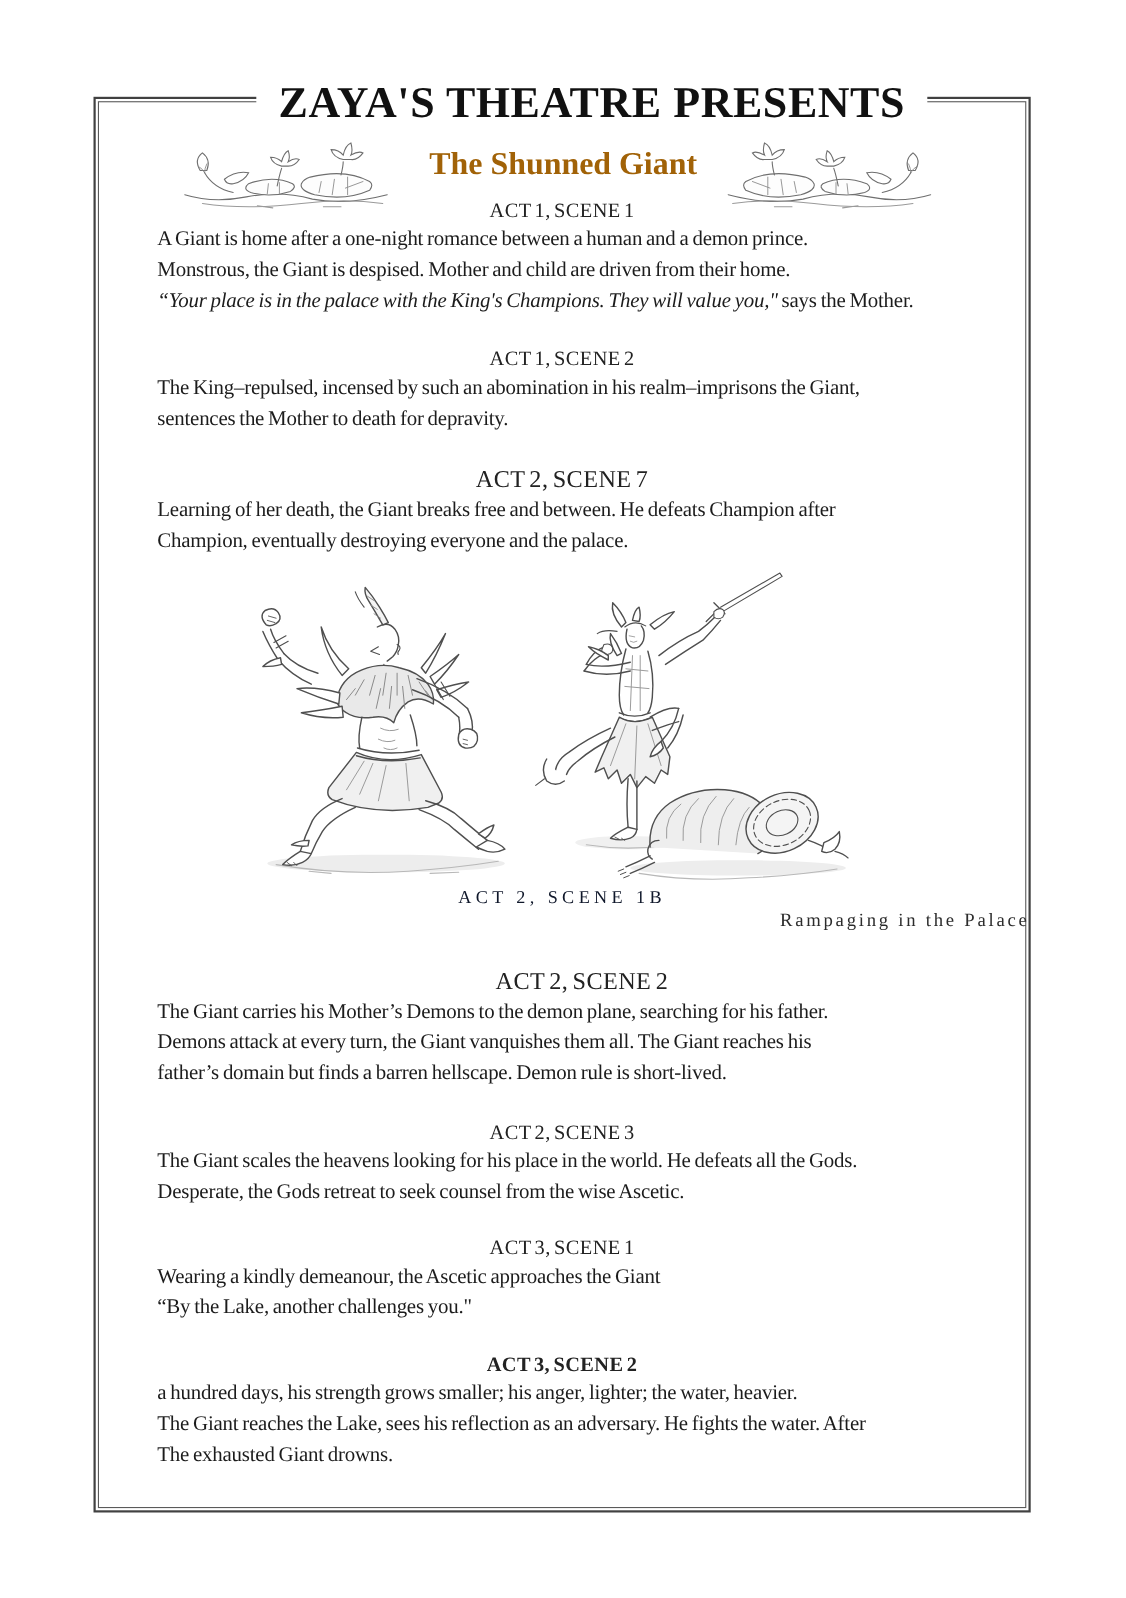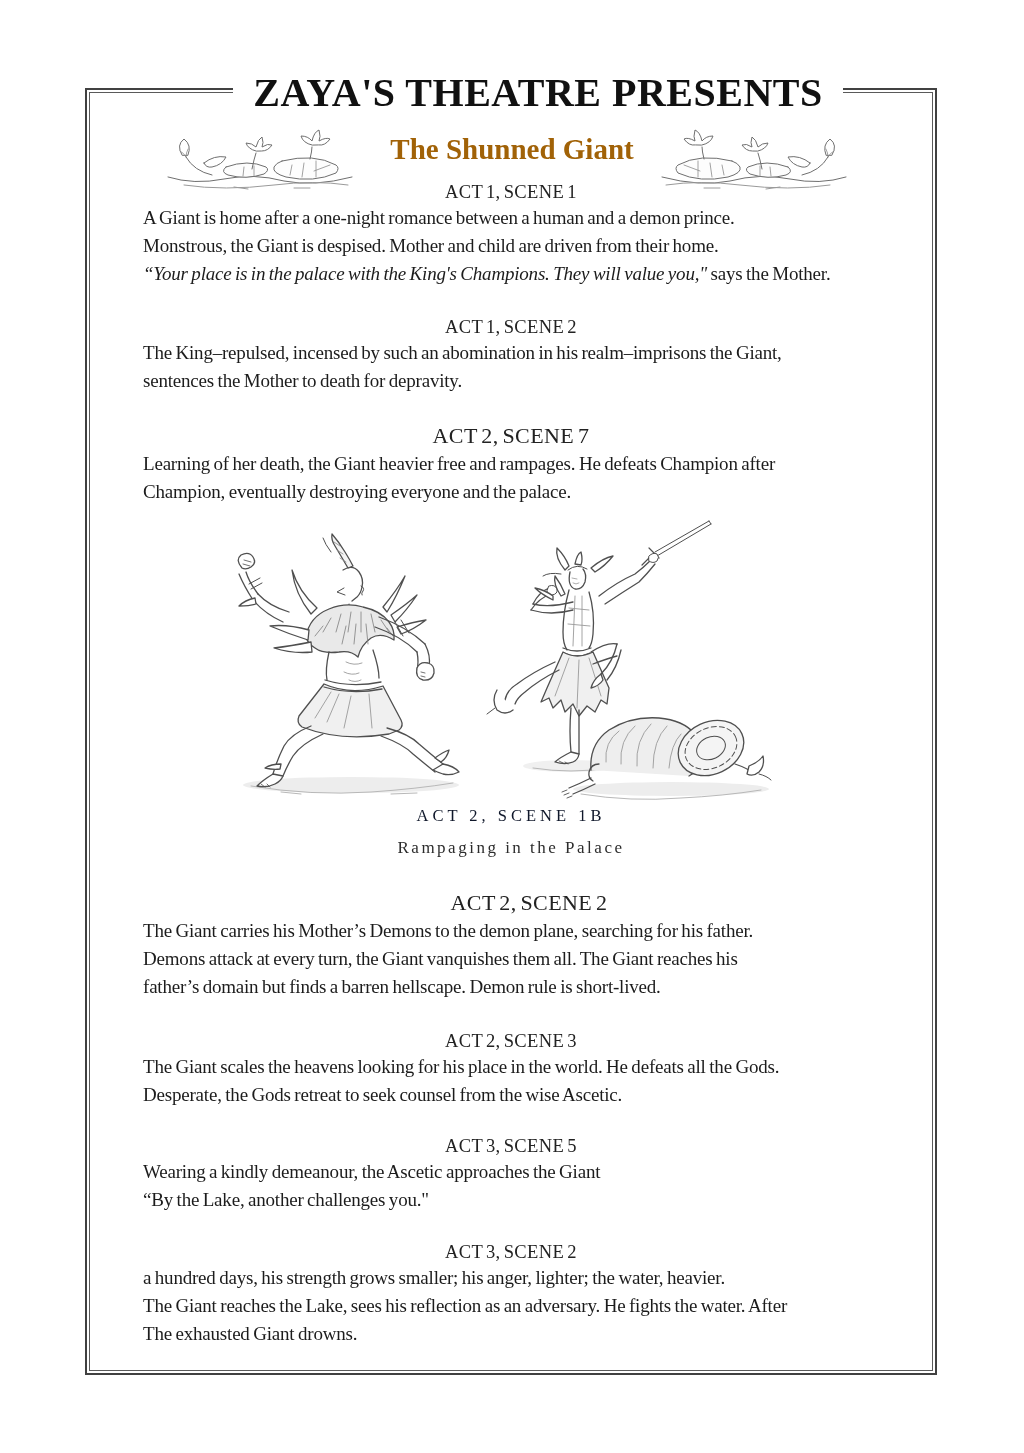--- a/index.html
+++ b/index.html
@@ -15,30 +15,30 @@
             font-weight:bold;font-size:29px;line-height:38px;color:#a16207;}
   .orn{position:absolute;top:127px;width:192px;height:64px;z-index:1;}
   .orn-left{left:164px;}
   .orn-right{left:658px;transform:scaleX(-1);}
   .content{position:absolute;left:86px;top:90px;width:850px;height:1283px;padding-top:90px;box-sizing:content-box;}
   .scene-h{margin:0;text-align:center;font-weight:400;font-size:18.5px;line-height:24px;
            letter-spacing:.4px;word-spacing:-2px;color:#222;}
   .scene-h.big{font-size:22px;line-height:28px;}
   .s2 .scene-h{margin-top:27px;} .s3 .scene-h{margin-top:27px;}
   .s4 .scene-h{margin-top:30px;padding-left:36px;} .s5 .scene-h{margin-top:28px;}
-  .s6 .scene-h{margin-top:25px;} .s7 .scene-h{margin-top:26px;}
+  .s6 .scene-h{margin-top:25px;} .s7 .scene-h{margin-top:26px;font-weight:bold;}
   .scene-body{margin-left:57px;font-size:19px;line-height:28px;letter-spacing:-.2px;
               word-spacing:-1px;color:#1c1c1c;}
   .tline{white-space:nowrap;}
   .it{font-style:italic;}
   figure.illus{margin:6px 0 0 0;}
   figure.illus svg.sketch{display:block;margin:0 auto;}
   .fig-cap1{display:block;margin-top:6px;text-align:center;font-size:16.5px;line-height:20px;
             letter-spacing:4px;color:#0f172a;}
-  .fig-cap2{display:block;margin-top:11px;text-align:center;font-size:17px;line-height:22px;
+  .fig-cap2{display:block;margin-top:0;text-align:right;font-size:17px;line-height:22px;
             letter-spacing:2.5px;color:#2c2c2c;}
   .defs{position:absolute;width:0;height:0;overflow:hidden;}
 </style>
 </head>
 <body>
 
 <svg class="defs" aria-hidden="true">
   <symbol id="lotus" viewBox="0 0 192 64">
     <g stroke="#6f6f6f" stroke-width="1" fill="none" stroke-linecap="round">
       <path d="M4,50 Q30,58 60,52 Q90,46 120,54 Q150,60 188,50"></path>
@@ -92,21 +92,21 @@
       <h2 class="scene-h">ACT 1, SCENE 2</h2>
       <div class="scene-body">
         <div class="tline">The King–repulsed, incensed by such an abomination in his realm–imprisons the Giant,</div>
         <div class="tline">sentences the Mother to death for depravity.</div>
       </div>
     </section>
 
     <section class="s3">
       <h2 class="scene-h big">ACT 2, SCENE 7</h2>
       <div class="scene-body">
-        <div class="tline">Learning of her death, the Giant heavier free and rampages. He defeats Champion after</div>
+        <div class="tline">Learning of her death, the Giant breaks free and between. He defeats Champion after</div>
         <div class="tline">Champion, eventually destroying everyone and the palace.</div>
       </div>
     </section>
 
     <figure class="illus">
       <svg class="sketch" width="600" height="288" viewBox="0 0 600 288" role="img" aria-label="Pencil sketch of the spike-maned Giant in a fighting stance facing a crowned Champion who brandishes a sword, while a defeated warrior lies on the ground.">
         <g stroke="#4f4f4f" stroke-width="1.3" fill="none" stroke-linecap="round" stroke-linejoin="round">
 
           <g stroke="none">
             <ellipse cx="140" cy="273" rx="108" ry="8" fill="#ededed"></ellipse>
@@ -261,21 +261,21 @@
 
     <section class="s5">
       <h2 class="scene-h">ACT 2, SCENE 3</h2>
       <div class="scene-body">
         <div class="tline">The Giant scales the heavens looking for his place in the world. He defeats all the Gods.</div>
         <div class="tline">Desperate, the Gods retreat to seek counsel from the wise Ascetic.</div>
       </div>
     </section>
 
     <section class="s6">
-      <h2 class="scene-h">ACT 3, SCENE 5</h2>
+      <h2 class="scene-h">ACT 3, SCENE 1</h2>
       <div class="scene-body">
         <div class="tline">Wearing a kindly demeanour, the Ascetic approaches the Giant</div>
         <div class="tline">“By the Lake, another challenges you."</div>
       </div>
     </section>
 
     <section class="s7">
       <h2 class="scene-h">ACT 3, SCENE 2</h2>
       <div class="scene-body">
         <div class="tline">a hundred days, his strength grows smaller; his anger, lighter; the water, heavier.</div>

